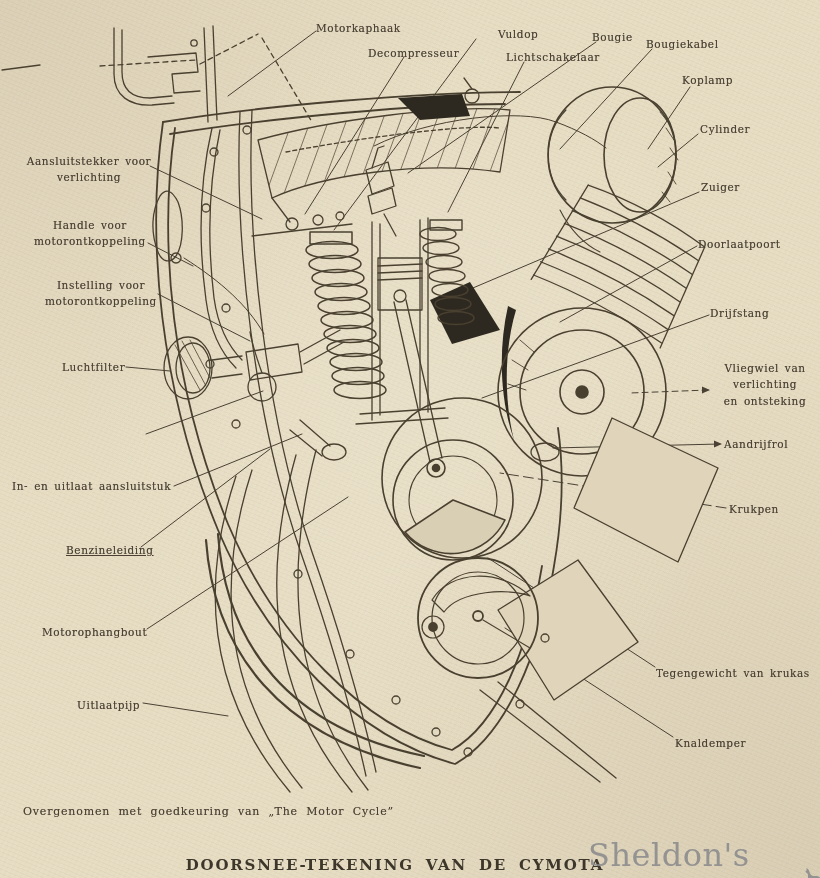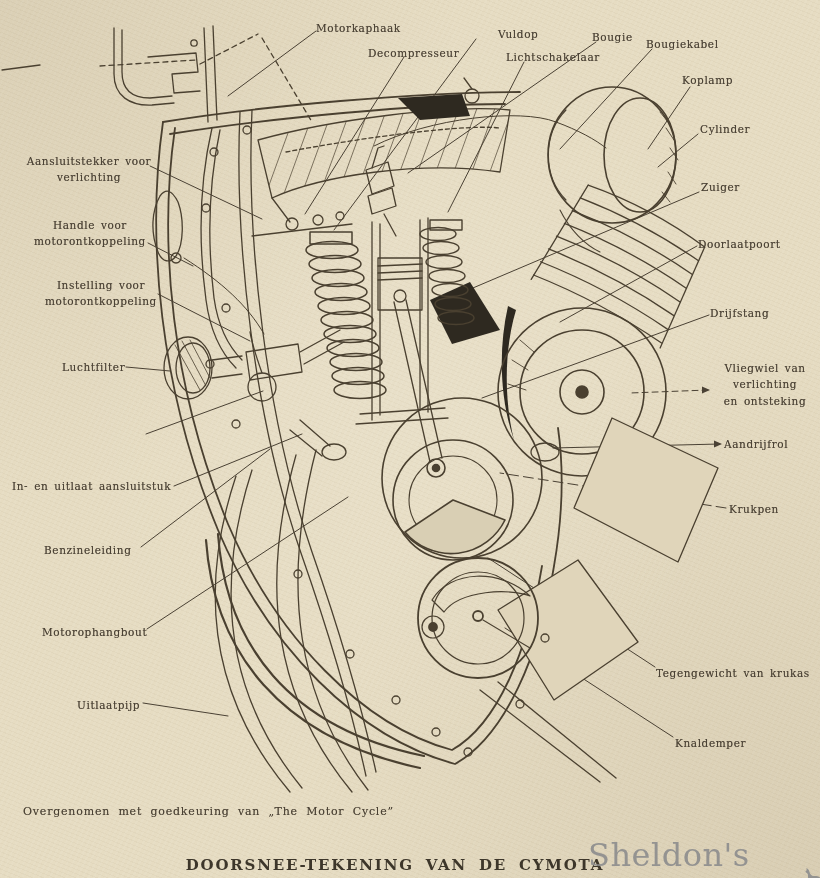--- a/index.html
+++ b/index.html
@@ -349,21 +349,21 @@
   <div class="lbl" style="left:656px;top:665px;">Tegengewicht van krukas</div>
   <div class="lbl" style="left:675px;top:735px;">Knaldemper</div>
   <div class="lbl c" style="left:26px;top:153px;width:126px;text-align:center;">Aansluitstekker voor
 verlichting</div>
   <div class="lbl c" style="left:30px;top:217px;width:120px;">Handle voor
 motorontkoppeling</div>
   <div class="lbl c" style="left:42px;top:277px;width:118px;">Instelling voor
 motorontkoppeling</div>
   <div class="lbl" style="left:62px;top:359px;">Luchtfilter</div>
   <div class="lbl" style="left:12px;top:478px;">In- en uitlaat aansluitstuk</div>
-  <div class="lbl" style="left:44px;top:542px;">Benzineleiding</div>
+  <div class="lbl" style="left:66px;top:542px;text-decoration:underline;">Benzineleiding</div>
   <div class="lbl" style="left:42px;top:624px;">Motorophangbout</div>
   <div class="lbl" style="left:77px;top:697px;">Uitlaatpijp</div>
 
   <div class="credit">Overgenomen met goedkeuring van „The Motor Cycle”</div>
   <div class="caption">DOORSNEE-TEKENING VAN DE CYMOTA</div>
 
   <div class="watermark">
     <span class="wm-text">Sheldon's Emu</span>
     <svg width="42" height="44" viewBox="0 0 42 44">
       <path fill="#8e8e8e" d="M36,22 C38,14 32,9 25,10 C22.5,10 20.5,8 19.8,4.5 C19.3,2 17.8,0.5 16,0.5 C16.8,2.4 16.5,3.8 14.8,4.6 C16,6.3 17.6,6.8 18.2,8.6 C17.6,13 19.2,17.2 24.4,18.6 C24.9,23.2 25.9,28 26.7,32.6 L24.4,37 L27,37 L28,32.8 L30.4,37 L33,37 L31,31.4 C30.5,27 30,22.6 29.8,18.7 C33.8,18.2 36,16 36,22 Z"></path>

